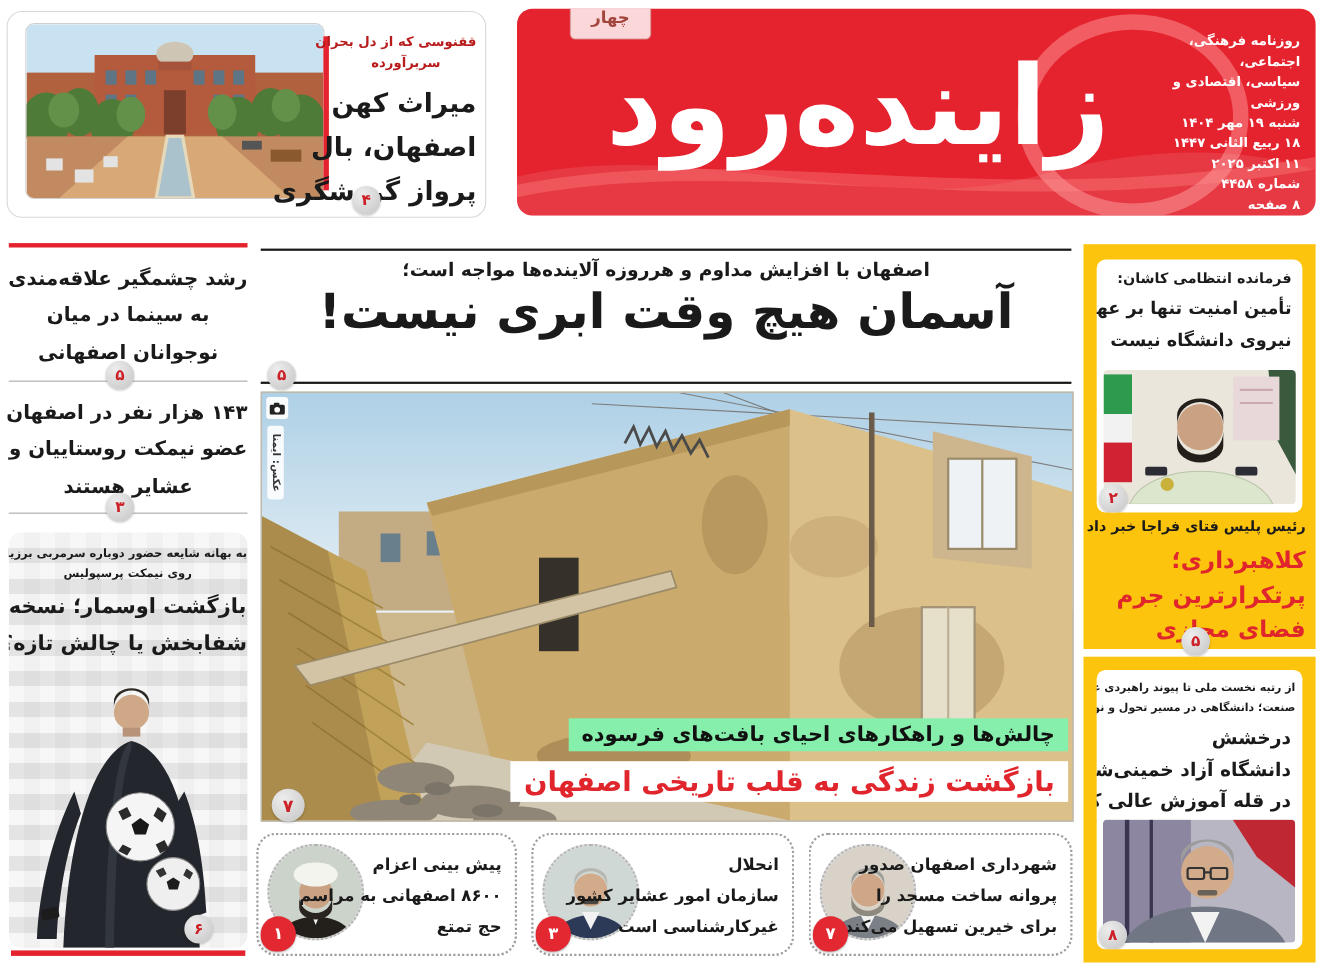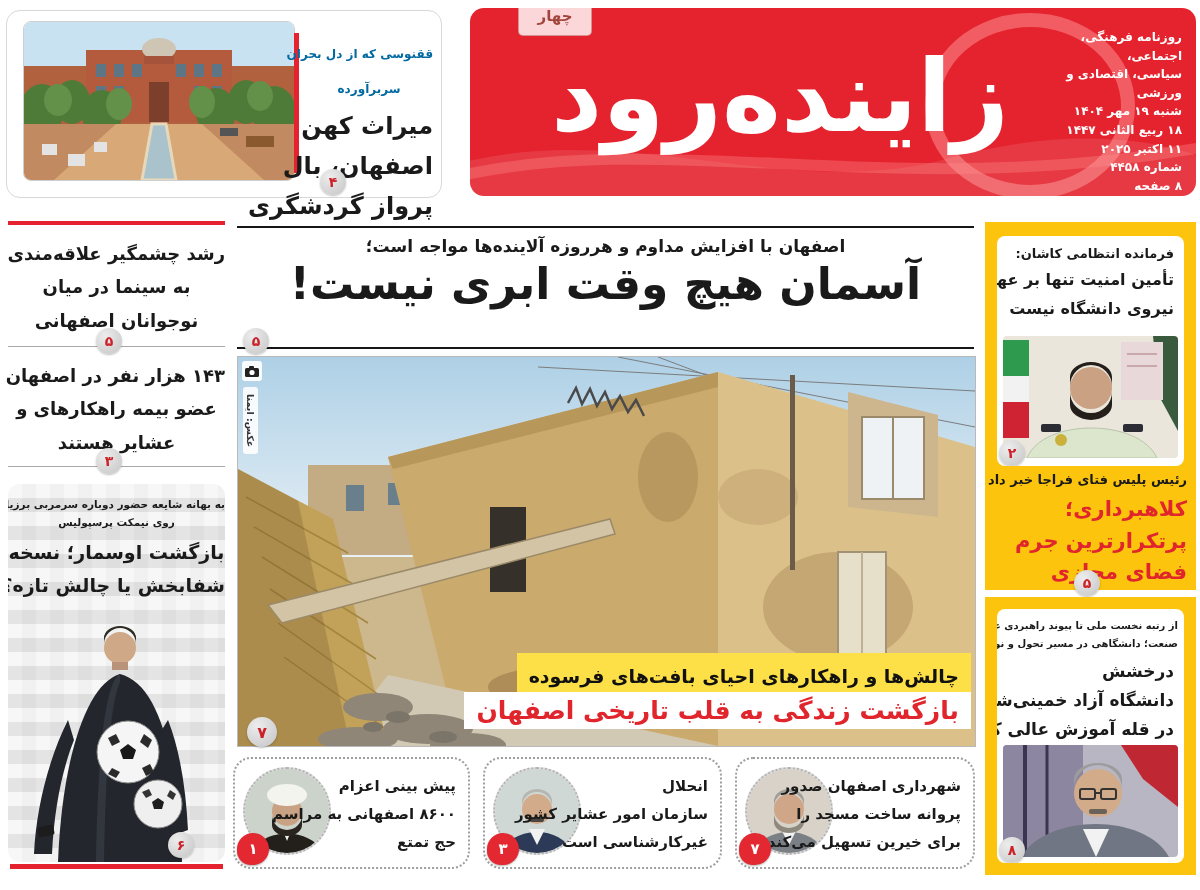--- a/index.html
+++ b/index.html
@@ -10,21 +10,21 @@
   .abs{position:absolute;}
   .center{text-align:center;}
   .right{text-align:right;}
   .nowrap{white-space:nowrap;}
 
   
   .feature-box{left:6px;top:10px;width:434px;height:186px;border:1.5px solid #d8d8d8;border-radius:14px;background:#fff;}
   .feature-photo{left:16px;top:10px;width:270px;height:158px;border-radius:8px;overflow:hidden;border:1px solid #cfcfcf;}
   .feature-redbar{left:287px;top:22px;width:5px;height:140px;background:#e5232e;}
   .feature-text{left:298px;top:18px;width:128px;}
-  .kicker-sm{font-size:12px;font-weight:bold;line-height:1.6;color:#0369a1;letter-spacing:-0.2px;margin-top:16px;}
+  .kicker-sm{font-size:12px;font-weight:bold;line-height:1.6;color:#b91c1c;letter-spacing:-0.2px;}
   .feature-headline{font-size:24px;font-weight:bold;line-height:1.65;letter-spacing:-0.4px;margin-top:8px;}
 
   
   .masthead{left:470px;top:8px;width:726px;height:188px;background:#e5232e;border-radius:14px;overflow:hidden;}
   .masthead-logo{left:15px;top:26px;width:590px;text-align:center;color:#fff;font-size:100px;font-weight:bold;line-height:1.25;letter-spacing:-3px;}
   .masthead-info{right:14px;top:20px;width:152px;color:#fff;font-size:12px;font-weight:bold;line-height:1.55;text-align:right;letter-spacing:-0.2px;}
   .stamp{left:48px;top:-6px;width:74px;height:34px;background:rgba(255,255,255,0.82);border:1px solid rgba(210,140,140,0.9);
     border-radius:5px;color:#a2453c;font-weight:bold;font-size:15px;display:flex;align-items:flex-end;justify-content:center;padding-bottom:10px;box-sizing:border-box;}
 
   
@@ -54,21 +54,21 @@
   .sports-kicker{left:0;top:12px;width:217px;font-size:10.5px;font-weight:bold;line-height:1.7;text-align:center;letter-spacing:-0.2px;}
   .sports-headline{left:0;top:52px;width:217px;font-size:19px;font-weight:bold;line-height:1.75;text-align:center;letter-spacing:-0.5px;}
 
   
   .main-kicker{left:237px;top:236px;width:737px;font-size:17px;font-weight:bold;text-align:center;letter-spacing:-0.3px;}
   .main-headline{left:237px;top:258px;width:737px;font-size:44px;font-weight:bold;text-align:center;letter-spacing:-1px;}
   .main-photo{left:237px;top:356px;width:737px;height:389px;border:1px solid #b9b9b9;overflow:hidden;background:#cdb88e;}
   .photo-credit{left:5px;top:30px;background:rgba(255,255,255,0.88);border-radius:3px;padding:7px 2px;
     writing-mode:vertical-rl;font-size:9.5px;color:#333;font-weight:bold;}
   .cam-chip{left:4px;top:4px;width:20px;height:20px;background:rgba(255,255,255,0.92);border-radius:3px;display:flex;align-items:center;justify-content:center;}
-  .caption1{right:4px;top:296px;background:#fde047;color:#111;font-size:19px;font-weight:bold;padding:12px 12px;letter-spacing:-0.4px;white-space:nowrap;}
+  .caption1{right:4px;top:296px;background:#86efac;color:#111;font-size:19px;font-weight:bold;padding:4px 12px;letter-spacing:-0.4px;white-space:nowrap;}
   .caption2{right:4px;top:335px;background:#fff;color:#e0262c;font-size:25px;font-weight:bold;padding:4px 12px;letter-spacing:-0.5px;white-space:nowrap;}
 
   
   .strip-card{top:757px;height:112px;border:2px dotted #9e9e9e;border-radius:18px;background:#fff;box-sizing:border-box;}
   .strip-photo{left:8px;top:8px;width:88px;height:88px;border-radius:50%;border:2px dotted #b3b3b3;overflow:hidden;box-sizing:border-box;background:#ddd;}
   .strip-text{left:100px;top:0;right:12px;height:112px;display:flex;flex-direction:column;justify-content:center;
     font-size:15px;font-weight:bold;line-height:1.85;text-align:right;letter-spacing:-0.4px;white-space:nowrap;position:absolute;}
   .strip-badge{left:2px;bottom:2px;position:absolute;}
 
   
@@ -172,21 +172,21 @@
   <div class="abs left-art" style="top:237px;">
     <div class="nowrap">رشد چشمگیر علاقه‌مندی</div>
     <div class="nowrap">به سینما در میان</div>
     <div class="nowrap">نوجوانان اصفهانی</div>
   </div>
   <div class="abs grayrule" style="left:8px;top:346px;width:217px;height:1px;"></div>
   <div class="abs pbadge pbadge-26" style="left:96px;top:328px;">۵</div>
 
   <div class="abs left-art" style="top:359px;">
     <div class="nowrap">۱۴۳ هزار نفر در اصفهان</div>
-    <div class="nowrap">عضو بیمه راهکارهای و</div>
+    <div class="nowrap">عضو نیمکت روستاییان و</div>
     <div class="nowrap">عشایر هستند</div>
   </div>
   <div class="abs grayrule" style="left:8px;top:466px;width:217px;height:1px;"></div>
   <div class="abs pbadge pbadge-26" style="left:96px;top:448px;">۳</div>
 
   <div class="abs sports-box">
     <div class="abs sports-kicker">
       <div class="nowrap">به بهانه شایعه حضور دوباره سرمربی برزیلی</div>
       <div class="nowrap">روی نیمکت پرسپولیس</div>
     </div>

